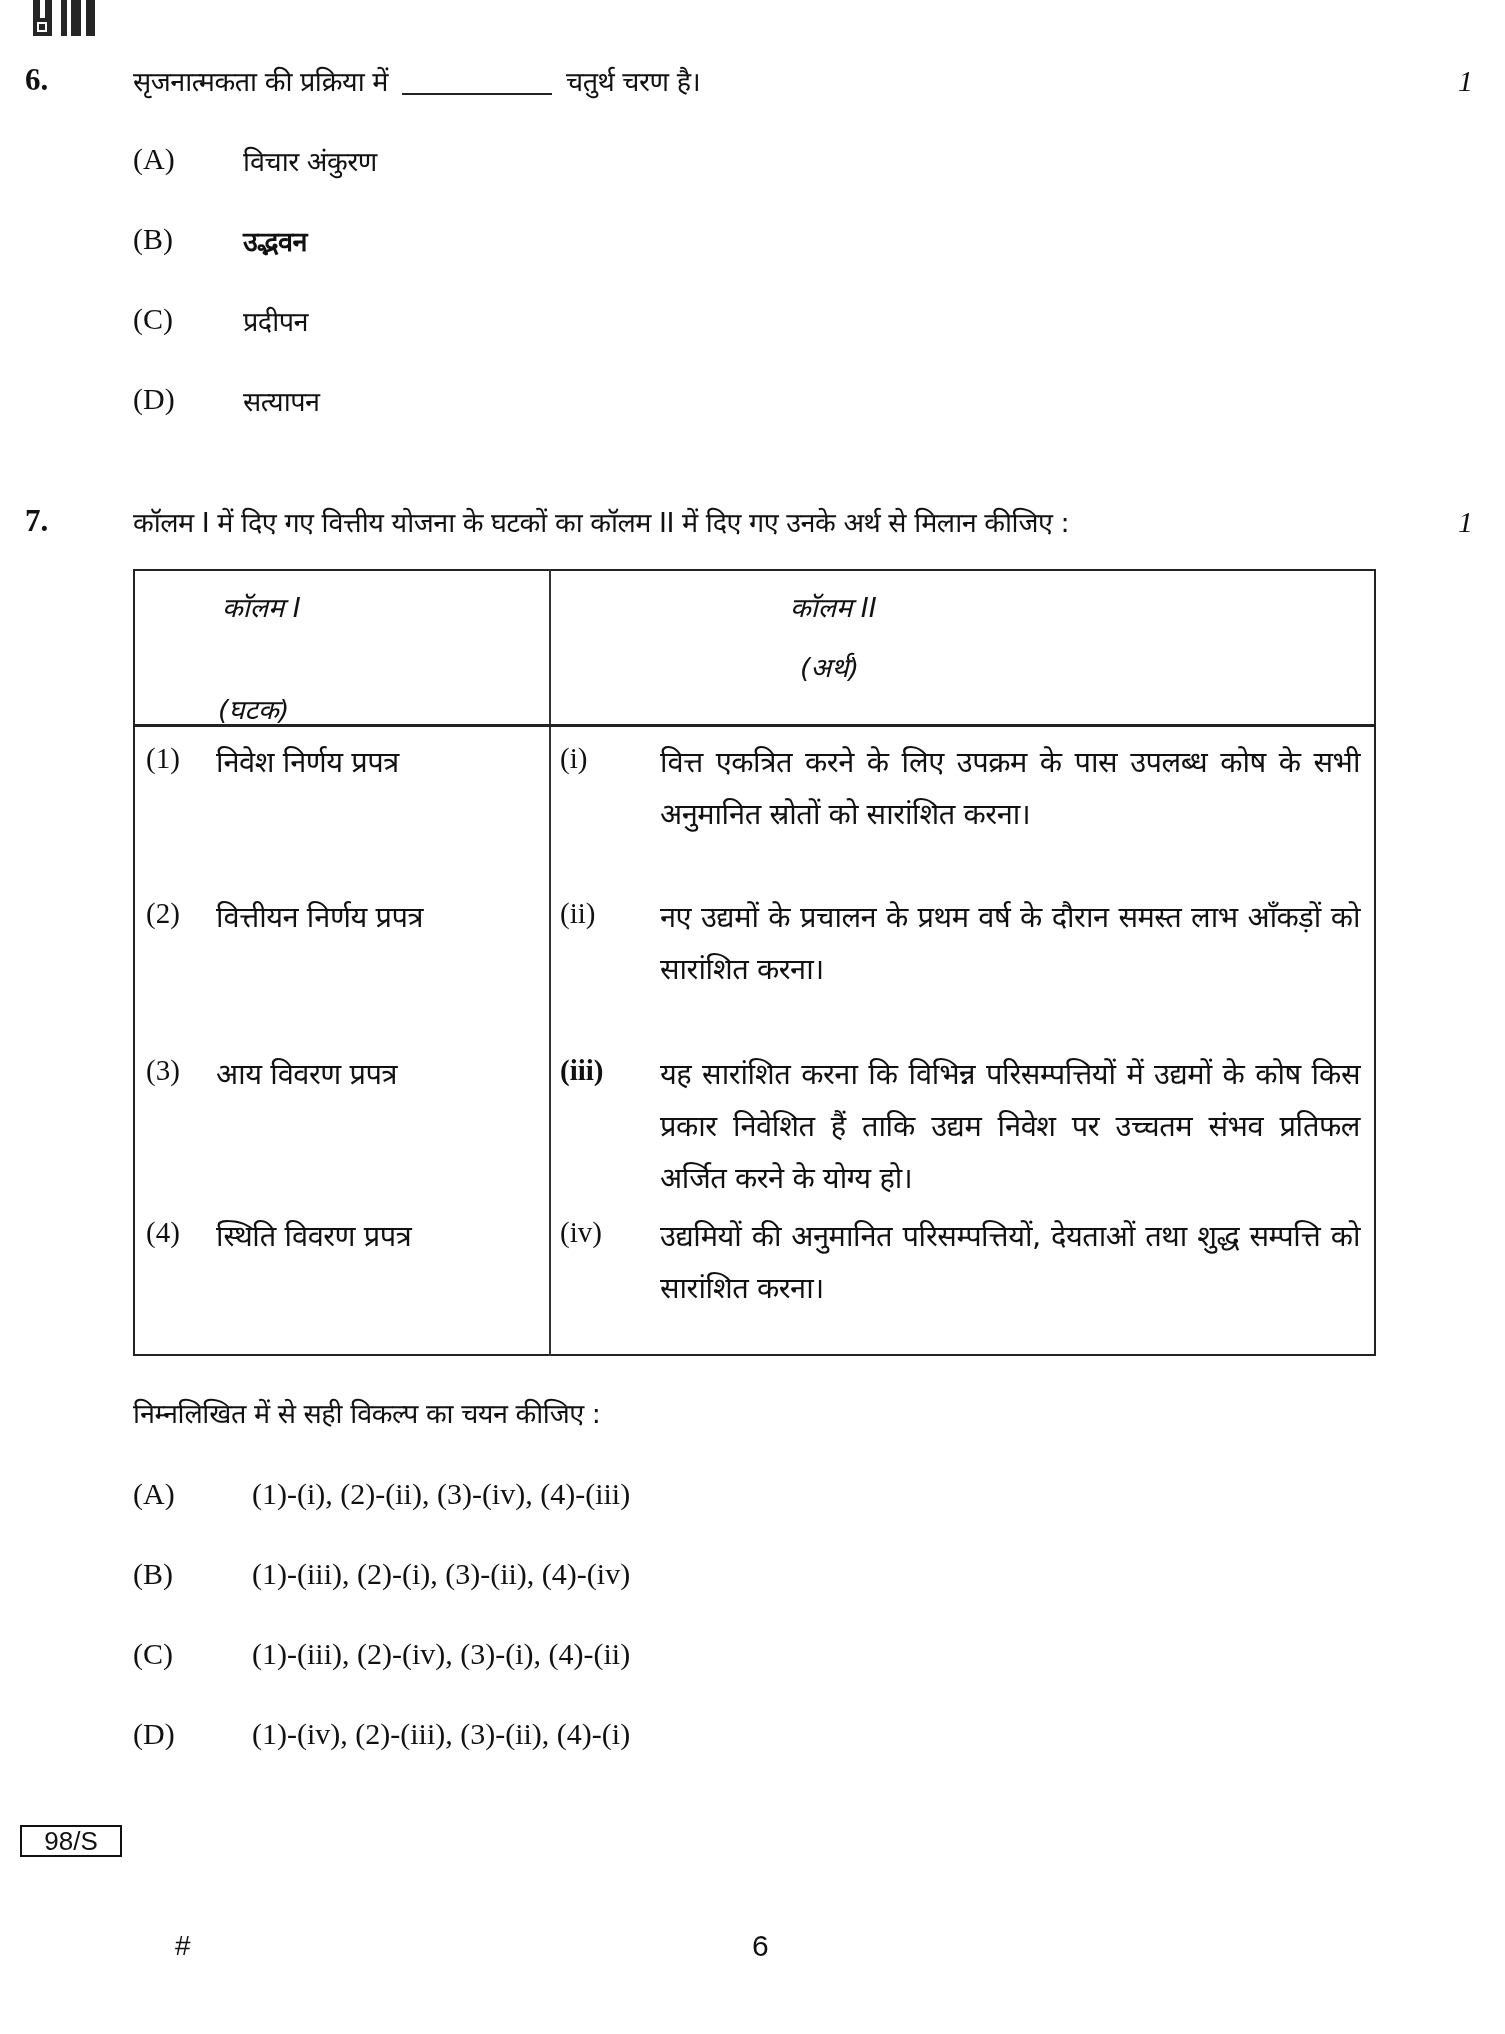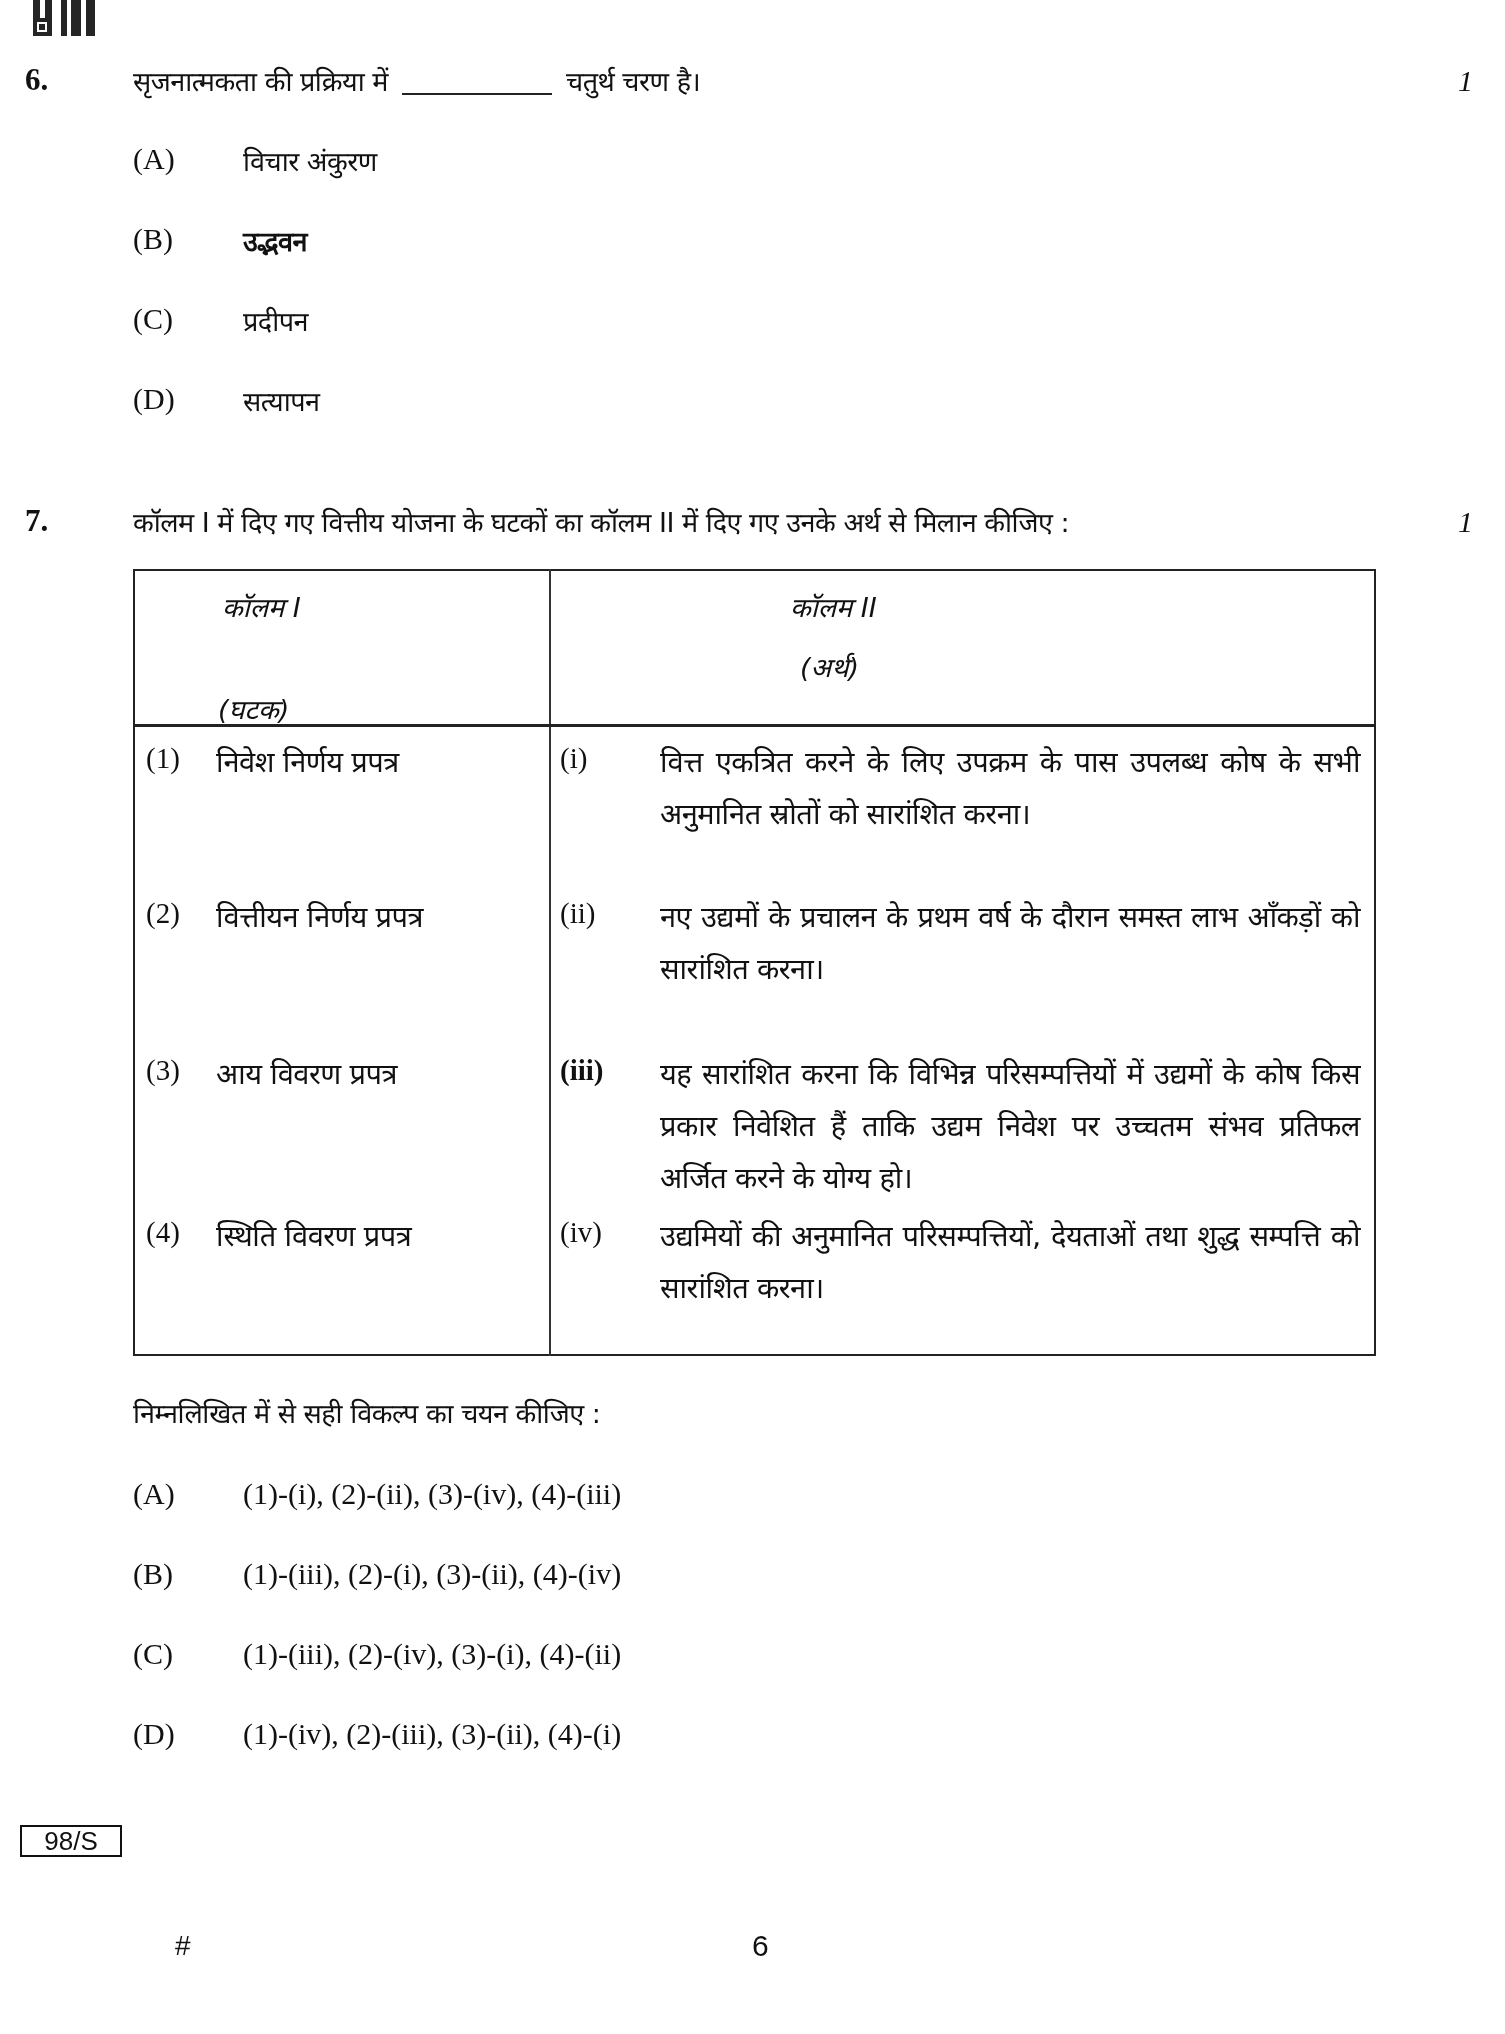--- a/index.html
+++ b/index.html
@@ -81,20 +81,21 @@
       letter-spacing: -0.5px;
       line-height: 52px;
     }
     .right-text {
       left: 660px; width: 700px;
       text-align: justify;
       text-align-last: left;
     }
     .match-text {
       font-size: 30px;
+      margin-left: 9px;
     }
     .footer-code {
       left: 20px; top: 1825px; width: 98px; height: 28px;
       border: 2px solid #111;
       font-family: "Liberation Sans", "DejaVu Sans", sans-serif;
       font-size: 26px;
       line-height: 28px;
       text-align: center;
     }
     .footer-hash {

